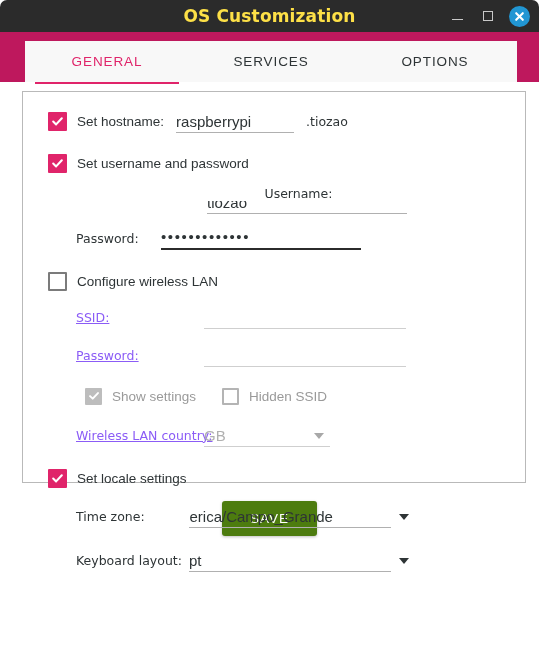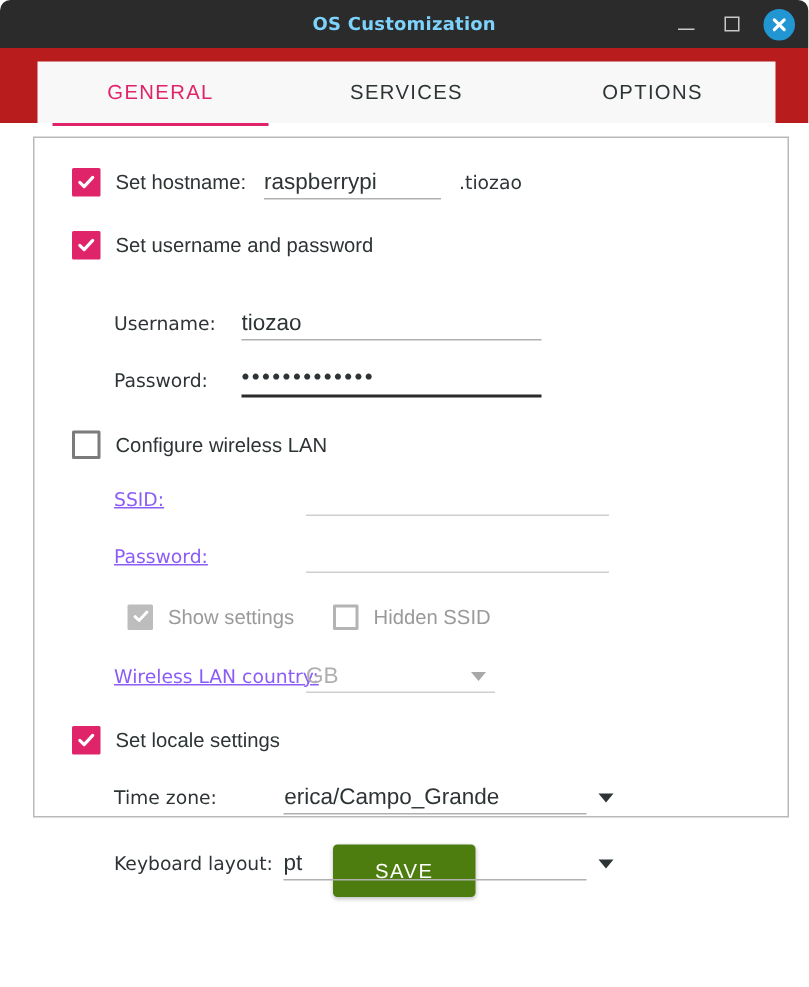--- a/index.html
+++ b/index.html
@@ -20,22 +20,22 @@
     position: relative;
     height: 32px;
     background: #2b2b2b;
     display: flex;
     align-items: center;
     justify-content: center;
     border-top-left-radius: 7px;
     border-top-right-radius: 7px;
   }
   .titlebar-title {
-    color: #7dd3fc;
-    font-size: 12px;
+    color: #fde047;
+    font-size: 17px;
     font-weight: bold;
     letter-spacing: .15px;
     font-family: "DejaVu Sans", sans-serif;
   }
   .win-controls {
     position: absolute;
     right: 9px;
     top: 0;
     height: 32px;
     display: flex;
@@ -72,21 +72,21 @@
     border-radius: 50%;
     background: #2196d3;
     display: flex;
     align-items: center;
     justify-content: center;
   }
   .wc-close svg { display: block; }
 
   
   .tabbar-wrap {
-    background: #b91c1c;
+    background: #be185d;
     padding: 9px 0 0 0;
   }
   .tabbar {
     margin: 0 22px 0 25px;
     background: #f8f8f8;
     height: 41px;
     display: flex;
     position: relative;
   }
   .tab {
@@ -112,21 +112,21 @@
     bottom: -2px;
     height: 2.5px;
     background: #e0246a;
   }
 
   
   .panel {
     margin: 9px 13px 0 22px;
     border: 1px solid #b9b9b9;
     background: #ffffff;
-    height: 454px;
+    height: 392px;
     box-sizing: border-box;
     padding: 14px 0 0 0;
     position: relative;
   }
 
   .row {
     display: flex;
     align-items: center;
     position: relative;
   }
@@ -292,21 +292,21 @@
 
   <div class="row" style="margin-left:25px; height:30px; margin-top:12px;">
     <div class="cb on">
       <svg width="13" height="13" viewBox="0 0 13 13" aria-hidden="true">
         <path d="M2.2 6.6 L5.1 9.4 L10.8 3.3" stroke="#ffffff" stroke-width="2.1" fill="none" stroke-linecap="round" stroke-linejoin="round"></path>
       </svg>
     </div>
     <span class="cb-label">Set username and password</span>
   </div>
 
-  <div class="row" style="margin-left:53px; height:28px; margin-top:23px;">
+  <div class="row" style="margin-left:53px; height:28px; margin-top:8px;flex-direction:column;">
     <span class="field-label" style="width:72px;">Username:</span>
     <div class="uline" style="width:200px; margin-left:13px;">
       <span class="val">tiozao</span>
     </div>
   </div>
 
   <div class="row" style="margin-left:53px; height:28px; margin-top:10px;">
     <span class="field-label" style="width:72px;">Password:</span>
     <div class="uline focused" style="width:200px; margin-left:13px;">
       <span class="dots">•••••••••••••</span>

